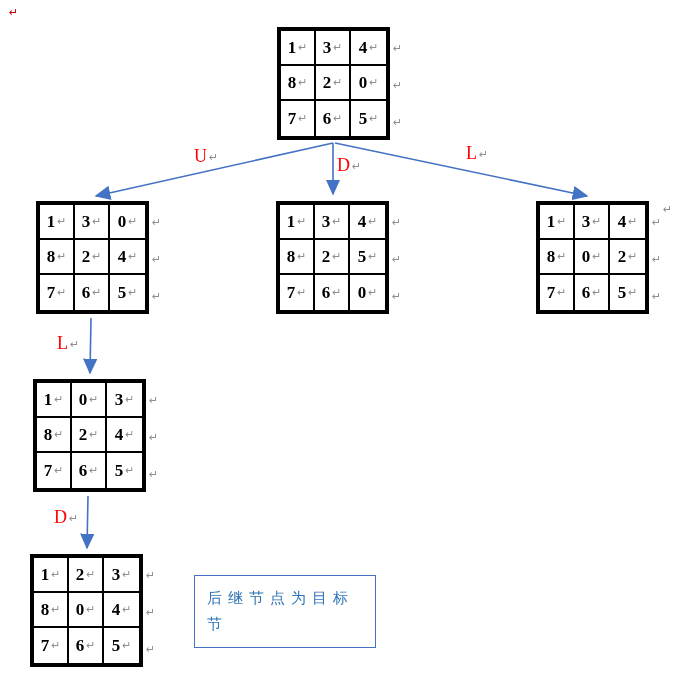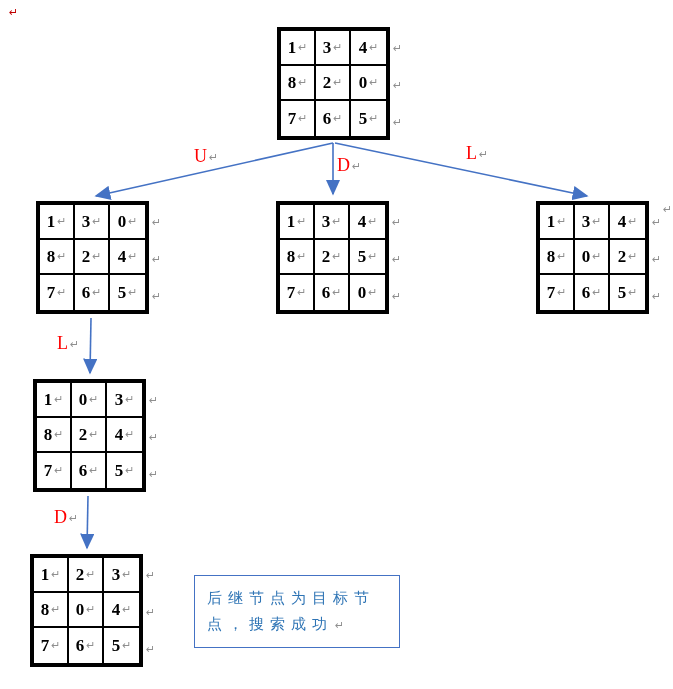--- a/index.html
+++ b/index.html
@@ -34,21 +34,21 @@
   .edge-label { position:absolute; font-size:18px; line-height:1; white-space:nowrap; }
   .edge-label .move { color:#ff0000; font-family:"Liberation Serif", serif; }
   .edge-label .mark { font-size:11px; vertical-align:middle; }
 
   .stray-mark { position:absolute; font-size:11px; color:#8f8f8f; font-family:"DejaVu Sans", sans-serif; }
   .red-mark { position:absolute; font-size:11px; color:#c00000; font-family:"DejaVu Sans", sans-serif; }
 
   .edges-svg { position:absolute; left:0; top:0; width:673px; height:689px; pointer-events:none; }
 
   .callout {
-    position:absolute; left:194px; top:575px; width:206px;
+    position:absolute; left:194px; top:575px; width:182px;
     border:1px solid #4472c4; background:#fff;
     color:#2e74b5; font-size:15px; letter-spacing:6px; line-height:1.7;
     padding:10px 12px;
     font-family:"DejaVu Sans", sans-serif;
   }
   .callout .mark { letter-spacing:0; }
 </style>
 </head>
 <body>
 
@@ -335,16 +335,15 @@
       </div>
   </div>
   <div class="rowmarks" style="left:146px; top:557px;">
     <span class="mark">↵</span>
     <span class="mark">↵</span>
     <span class="mark">↵</span>
   </div>
 
   <div class="callout">
     <div>后继节点为目标节</div>
-    <div><span>点，搜索成功</span><span class="mark">↵</span></div>
   </div>
 
 </div>
 
 </body></html>

